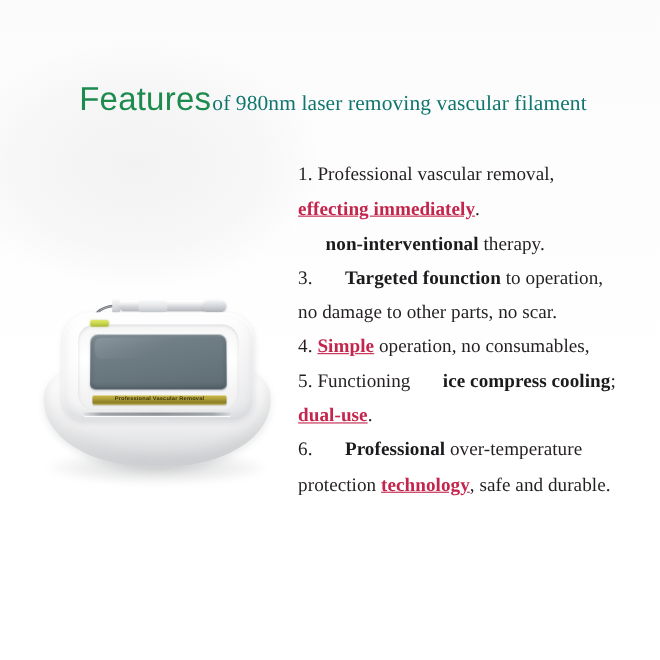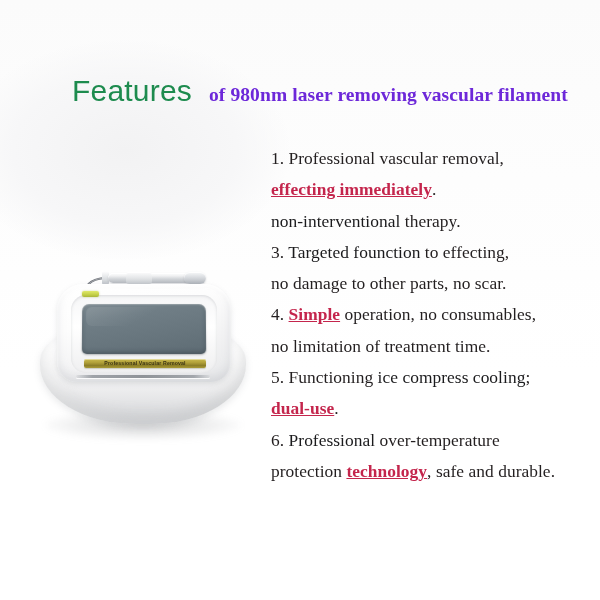--- a/index.html
+++ b/index.html
@@ -57,24 +57,24 @@
     font-family: "Liberation Sans", "DejaVu Sans", sans-serif;
     font-size: 30px;
     font-weight: 400;
     color: #1d8b4e;
     letter-spacing: 0.2px;
     vertical-align: baseline;
   }
   .title-sub {
     font-family: "Liberation Serif", "DejaVu Serif", serif;
     font-size: 19.5px;
-    font-weight: 700;
-    color: #6d28d9;
+    font-weight: 400;
+    color: #0f766e;
     letter-spacing: 0.1px;
-    margin-left: 17px;
+    margin-left: 1px;
     vertical-align: baseline;
   }
 
   
   .features {
     position: absolute;
     left: 271px;
     top: 143px;
     width: 316px;
   }
@@ -87,21 +87,22 @@
     letter-spacing: 0.05px;
   }
   .feat-line .idx { color: #231f20; }
   .feat-line .hl-red {
     color: #c4254c;
     font-weight: 700;
     text-decoration: underline;
   }
   .feat-line .hl-bold {
     color: #1b1b1d;
-    font-weight: 400;
+    font-weight: 700;
+    margin-left: 25px;
   }
 
   
   .device-stage {
     position: absolute;
     left: 24px;
     top: 262px;
     width: 244px;
     height: 200px;
   }
@@ -301,24 +302,23 @@
   <div class="bg-vignette"></div>
 
   <div class="title-row">
     <span class="title-main">Features</span><span class="title-sub">of 980nm laser removing vascular filament</span>
   </div>
 
   <div class="features" id="features-list">
       <div class="feat-line"><span class="idx">1.</span><span> Professional vascular removal,</span></div>
       <div class="feat-line"><span class="hl-red">effecting immediately</span><span>.</span></div>
       <div class="feat-line"><span class="hl-bold">non-interventional</span><span> therapy.</span></div>
-      <div class="feat-line"><span class="idx">3.</span><span> </span><span class="hl-bold">Targeted founction</span><span> to effecting,</span></div>
+      <div class="feat-line"><span class="idx">3.</span><span> </span><span class="hl-bold">Targeted founction</span><span> to operation,</span></div>
       <div class="feat-line"><span>no damage to other parts, no scar.</span></div>
       <div class="feat-line"><span class="idx">4.</span><span> </span><span class="hl-red">Simple</span><span> operation, no consumables,</span></div>
-      <div class="feat-line"><span>no limitation of treatment time.</span></div>
       <div class="feat-line"><span class="idx">5.</span><span> Functioning </span><span class="hl-bold">ice compress cooling</span><span>;</span></div>
       <div class="feat-line"><span class="hl-red">dual-use</span><span>.</span></div>
       <div class="feat-line"><span class="idx">6.</span><span> </span><span class="hl-bold">Professional</span><span> over-temperature</span></div>
       <div class="feat-line"><span>protection </span><span class="hl-red">technology</span><span>, safe and durable.</span></div>
     </div>
 
   <div class="device-stage">
 
     <div class="dev-shadow"></div>
 

